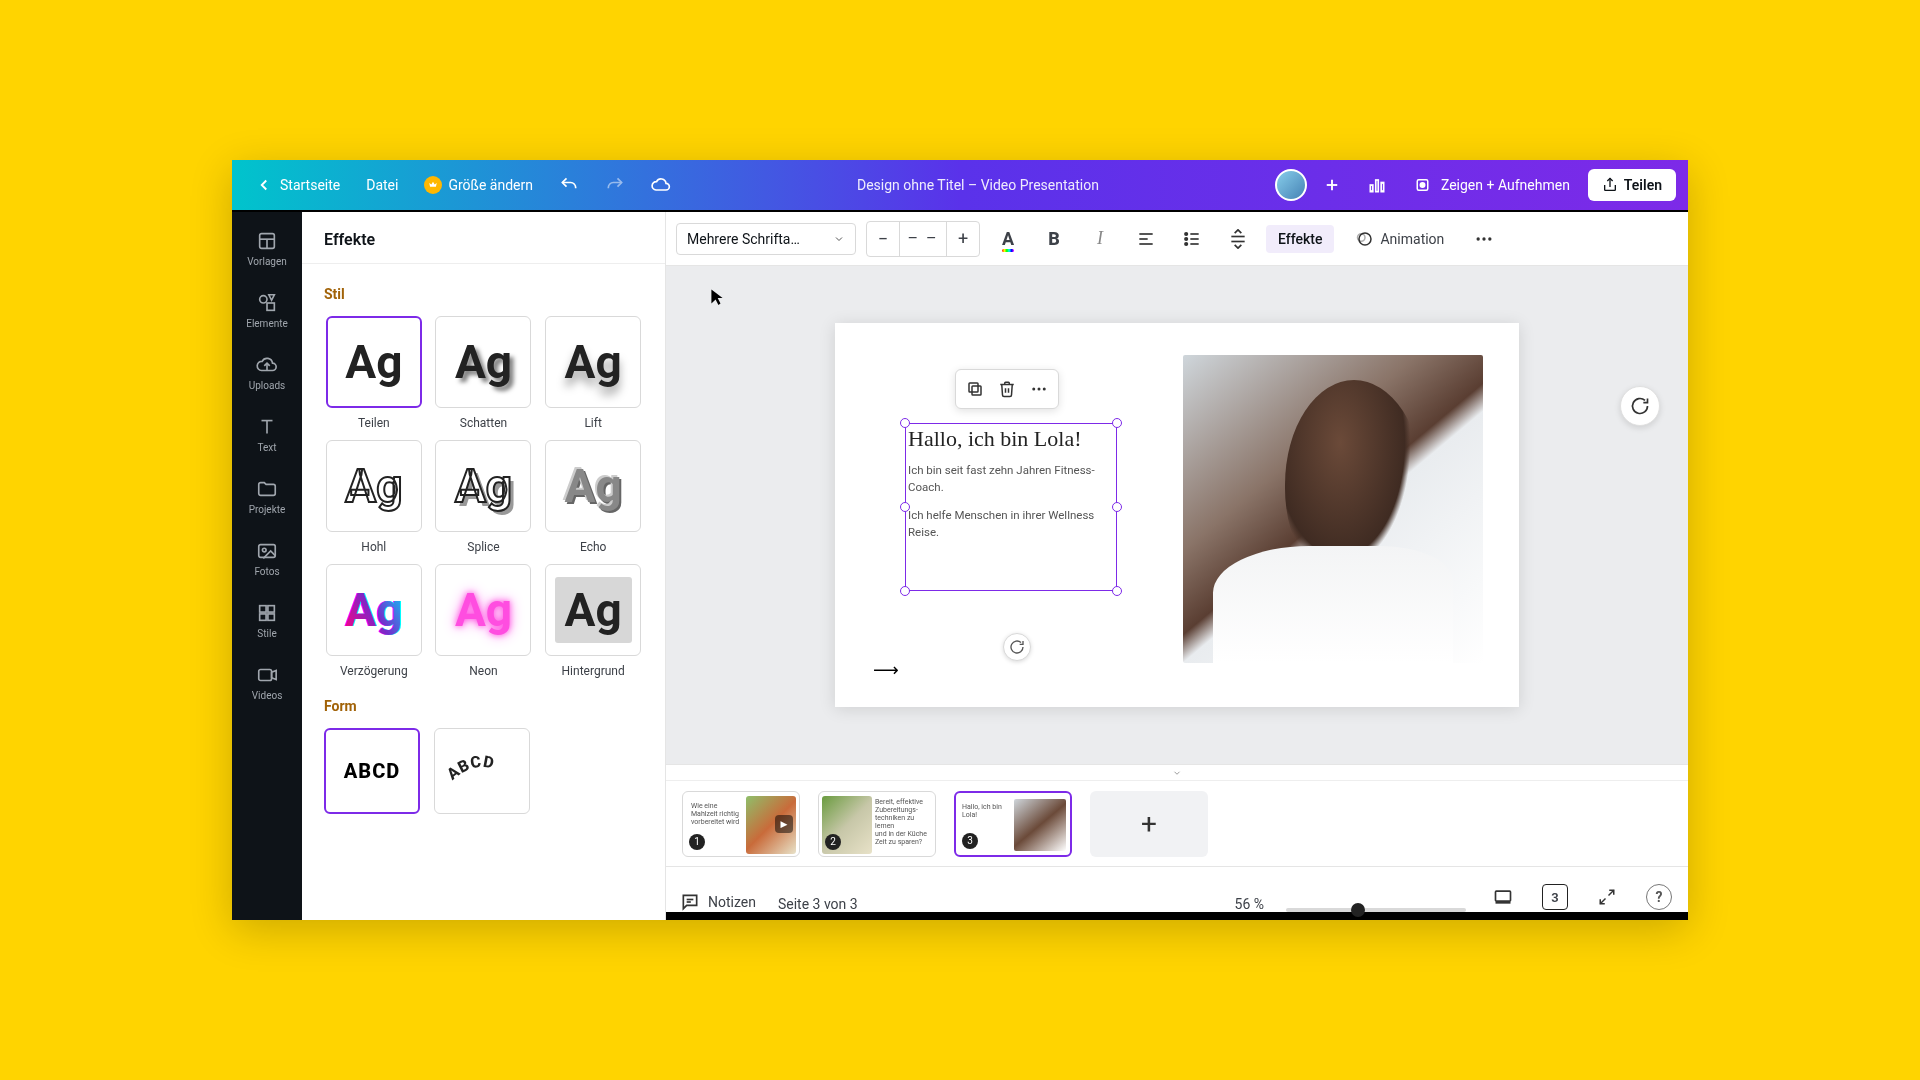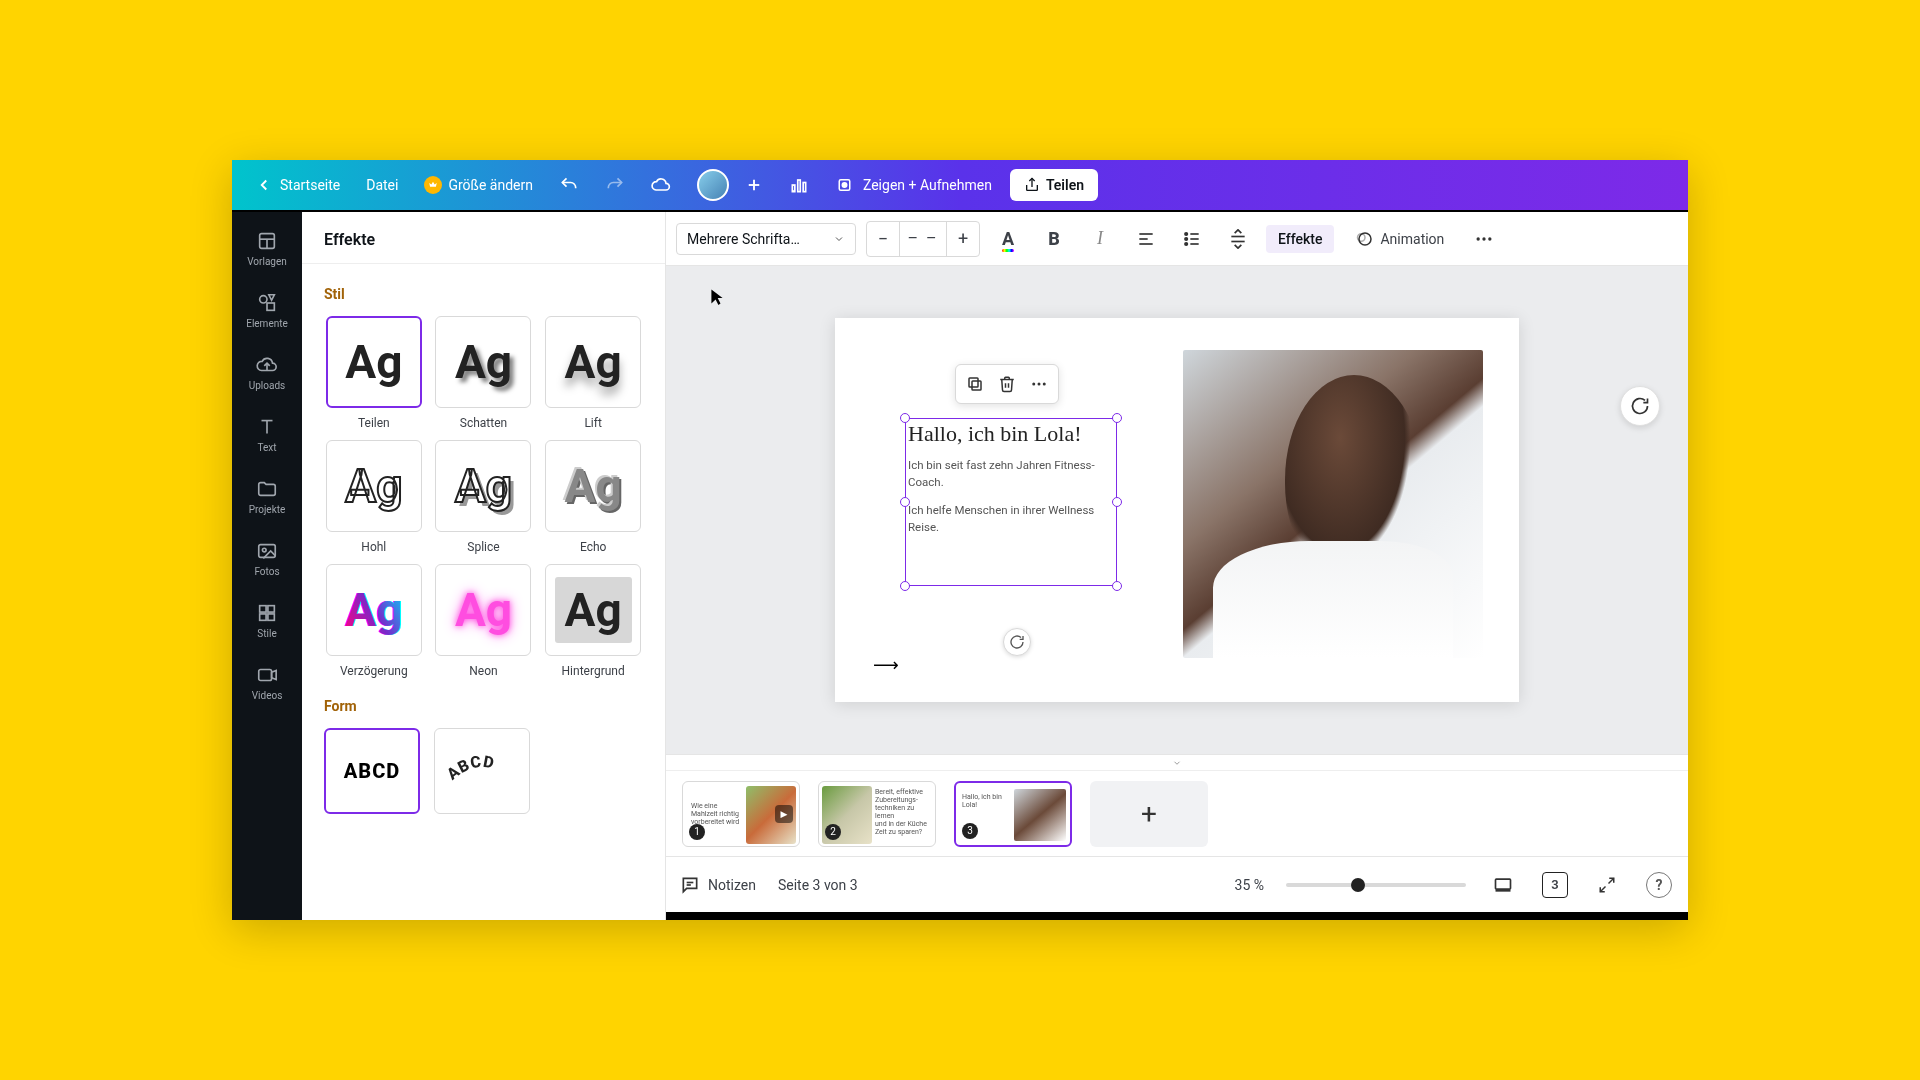--- a/index.html
+++ b/index.html
@@ -249,36 +249,36 @@
     background:#222;color:#fff;font-size:10px;
     display:flex;align-items:center;justify-content:center;
   }
   .thumb-add {
     width: 118px; height: 66px;
     border-radius: 6px;
     background: #f1f2f4;
     display:flex;align-items:center;justify-content:center;
     font-size:28px;color:#333;cursor:pointer;
   }
-  .thumb-visual-left { position:absolute; left:4px; top:16px; width:60px; }
+  .thumb-visual-left { position:absolute; left:4px; top:6px; width:60px; }
   .thumb-visual-right { position:absolute; right:3px; top:4px; width:50px; height:58px; background:linear-gradient(135deg,#8fbf6a,#c96b3a,#e8e2c8); border-radius:3px;}
   .thumb3-img { position:absolute; right:4px; top:6px; width:52px; height:52px; background:linear-gradient(140deg,#cfd6db,#6b4a39 50%,#fff); border-radius:2px;}
   .thumb2-img { position:absolute; left:3px; top:4px; width:50px; height:58px; background:linear-gradient(135deg,#6a9b3f,#c7c7a8,#e8e2c8); border-radius:3px;}
   .play-badge {
     position:absolute; right:6px; top:50%; transform:translateY(-50%);
     width:18px;height:18px;border-radius:4px;background:rgba(0,0,0,.5);
     display:flex;align-items:center;justify-content:center;color:#fff;font-size:9px;
     z-index:2;
   }
 
   
   .statusbar {
-    height: 56px;
+    height: 46px;
     border-top:1px solid #e5e5e5;
-    display:flex; align-items:center; padding: 0 14px; gap: 22px;
+    display:flex; align-items:flex-end; padding: 0 14px; gap: 22px;
     color:#3d4148; font-size:14px;
     position:relative;
   }
   .statusbar .spacer { flex:1; }
   .zoom-slider { width:180px; height:4px; background:#d9d9d9; border-radius:2px; position:relative; }
   .zoom-slider .knob { position:absolute; left:36%; top:-5px; width:14px;height:14px;border-radius:50%;background:#222; }
   .status-icon { width:30px; height:30px; display:flex; align-items:center; justify-content:center; cursor:pointer; border-radius:4px; }
   .page-count-badge {
     width:26px;height:26px;border:1.5px solid #222;border-radius:4px;
     display:flex;align-items:center;justify-content:center;font-size:13px;font-weight:600;
@@ -327,20 +327,23 @@
             <path d="M20 9H10a6 6 0 00-6 6v1"></path>
           </svg>
       </div>
       <div class="tb-btn">
         <svg viewBox="0 0 24 24" width="20" height="20" fill="none" stroke="#fff" stroke-width="2">
             <path d="M18 18a4 4 0 000-8 6 6 0 00-11.3-2A4.5 4.5 0 006 18h12z"></path>
           </svg>
       </div>
     </div>
 
+    <div class="center">
+      <span>Design ohne Titel – Video Presentation</span>
+    </div>
 
     <div class="right">
       <div class="avatar"></div>
       <div class="tb-btn">
         <svg viewBox="0 0 24 24" width="18" height="18" fill="none" stroke="#fff" stroke-width="2.5">
             <line x1="12" y1="5" x2="12" y2="19"></line>
             <line x1="5" y1="12" x2="19" y2="12"></line>
           </svg>
       </div>
       <div class="tb-btn">
@@ -685,21 +688,21 @@
         <div style="display:flex;align-items:center;gap:8px;cursor:pointer">
           <svg width="20" height="20" viewBox="0 0 24 24" fill="none" stroke="#333" stroke-width="2">
               <path d="M4 4h16v12H8l-4 4V4z"></path>
               <line x1="8" y1="9" x2="16" y2="9"></line>
               <line x1="8" y1="12" x2="13" y2="12"></line>
             </svg>
           <span>Notizen</span>
         </div>
         <span>Seite 3 von 3</span>
         <div class="spacer"></div>
-        <span>35 %</span>
+        <span>56 %</span>
         <div class="zoom-slider">
             <div class="knob"></div>
           </div>
         <div class="status-icon">
           <svg width="20" height="20" viewBox="0 0 24 24" fill="none" stroke="#333" stroke-width="2">
               <rect x="3" y="5" width="18" height="12" rx="1"></rect>
               <line x1="3" y1="19" x2="21" y2="19"></line>
             </svg>
         </div>
         <div class="status-icon">

